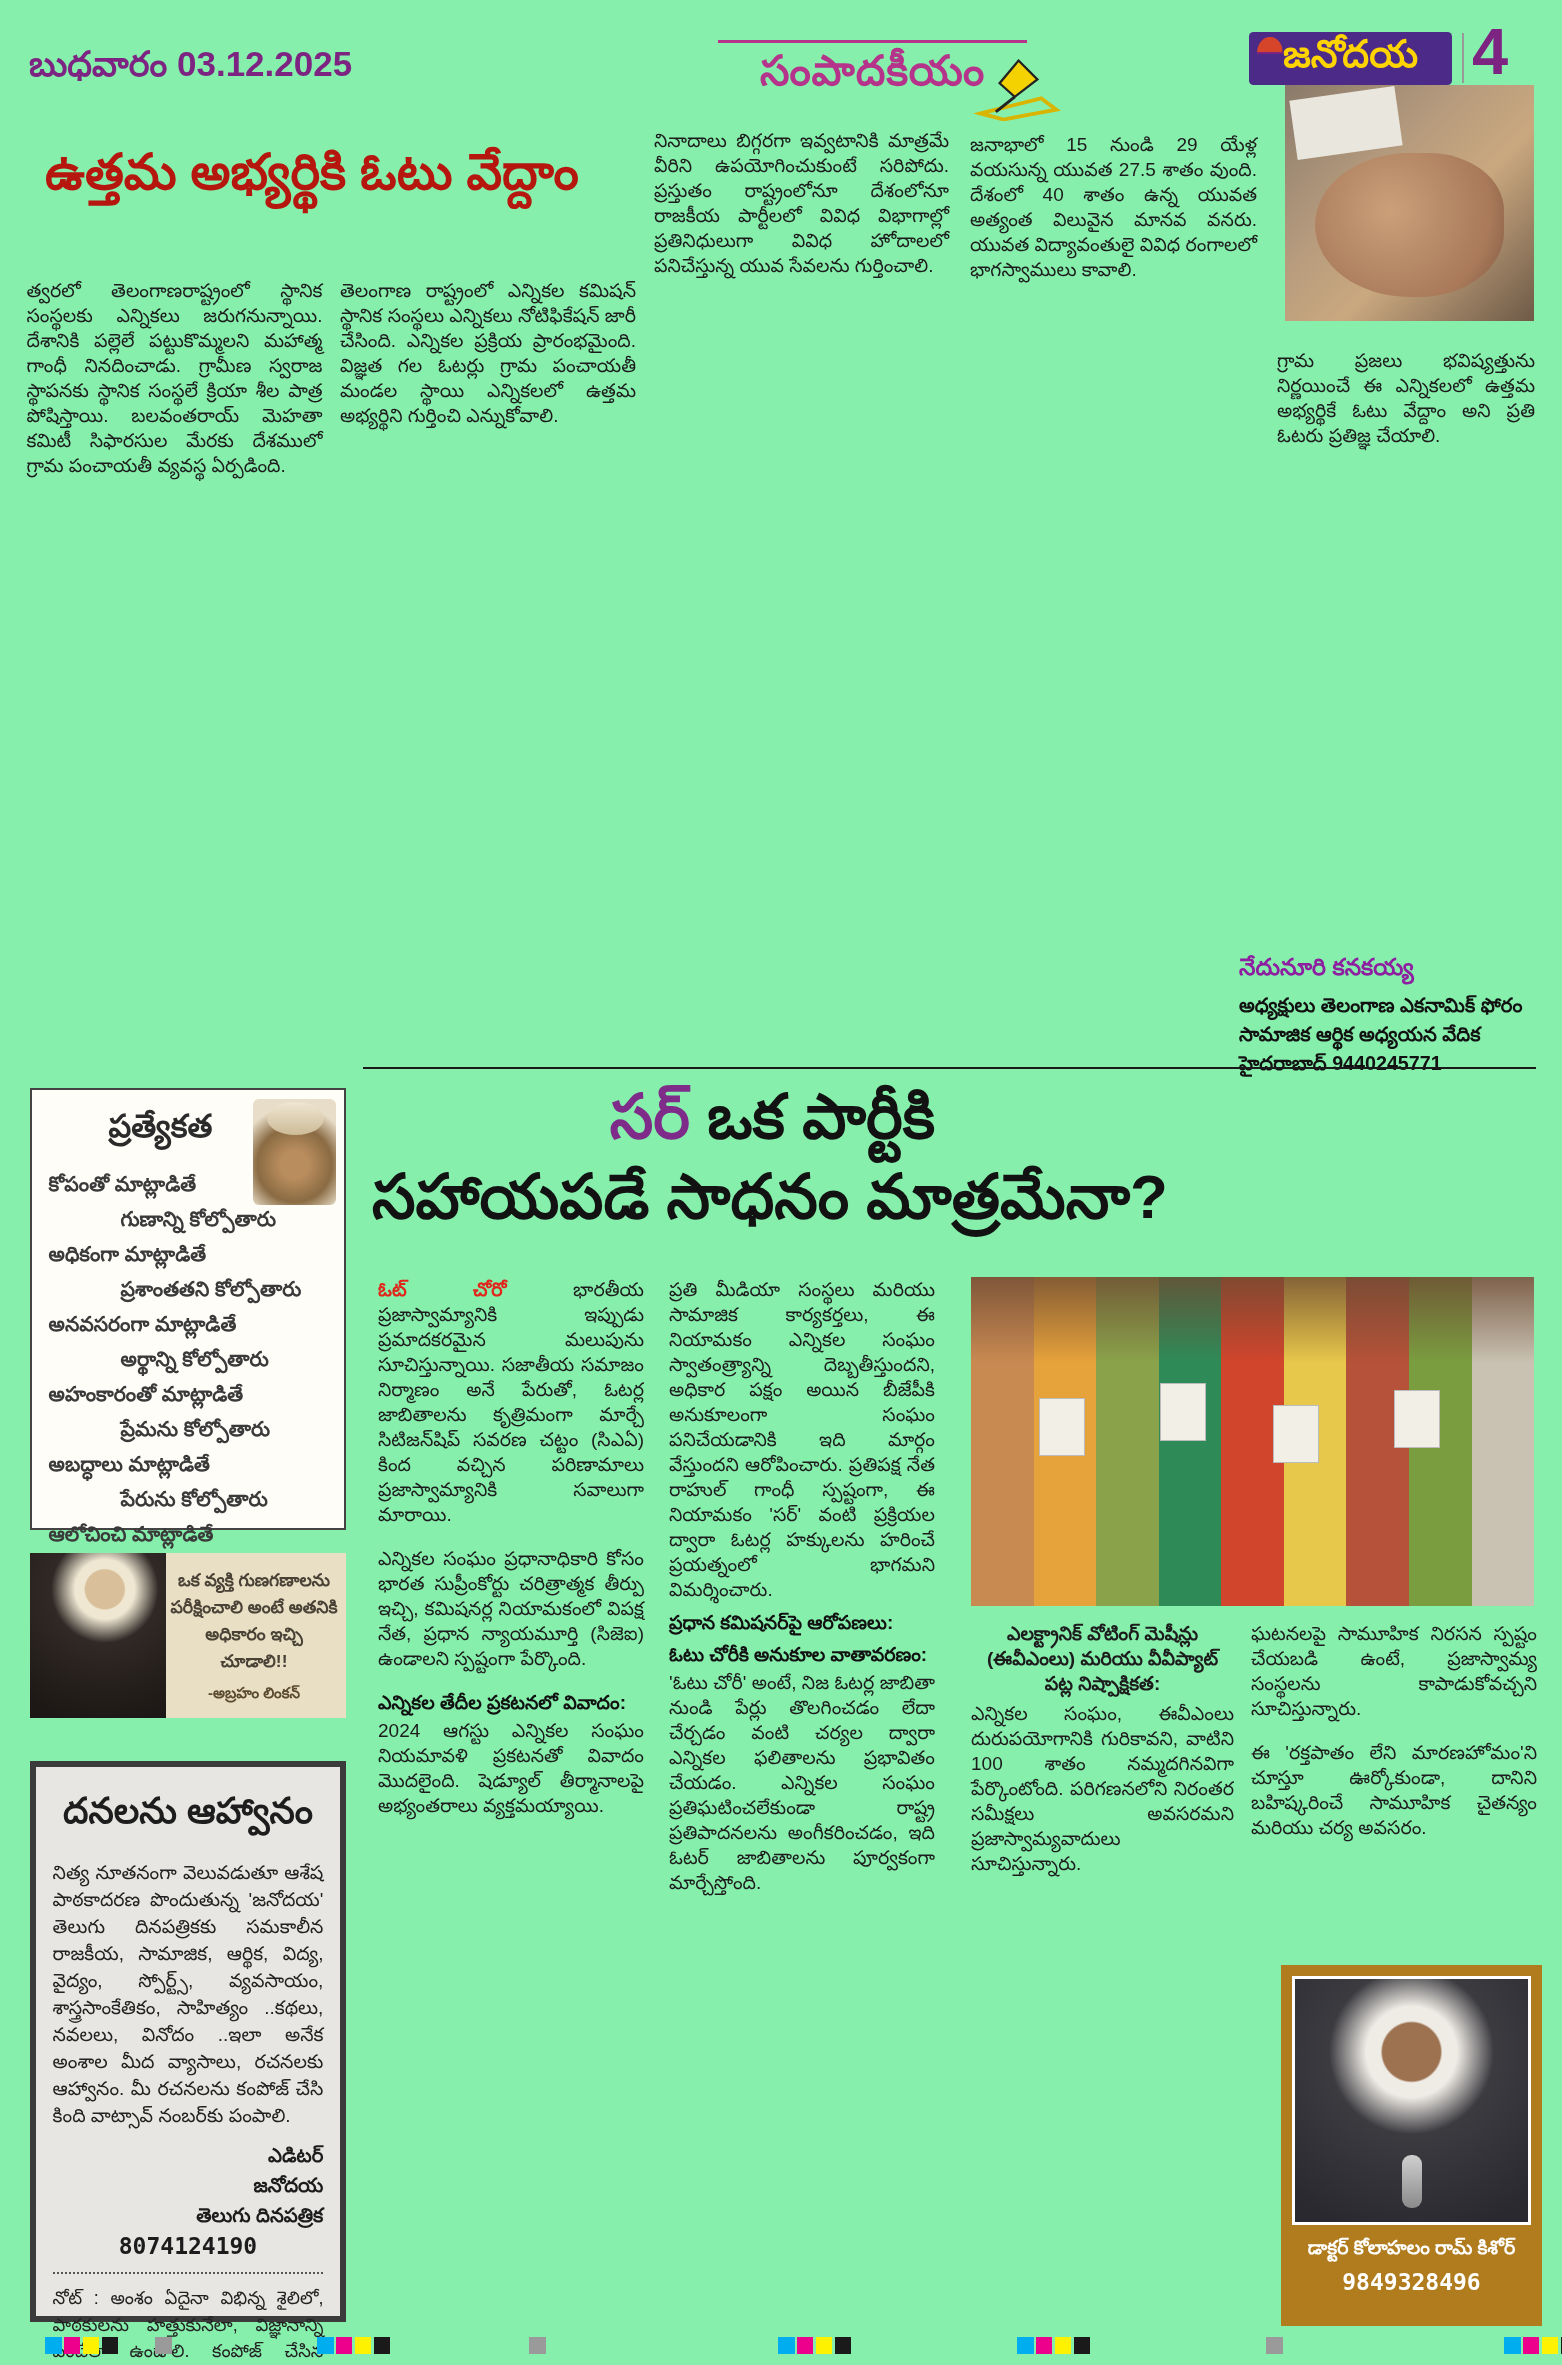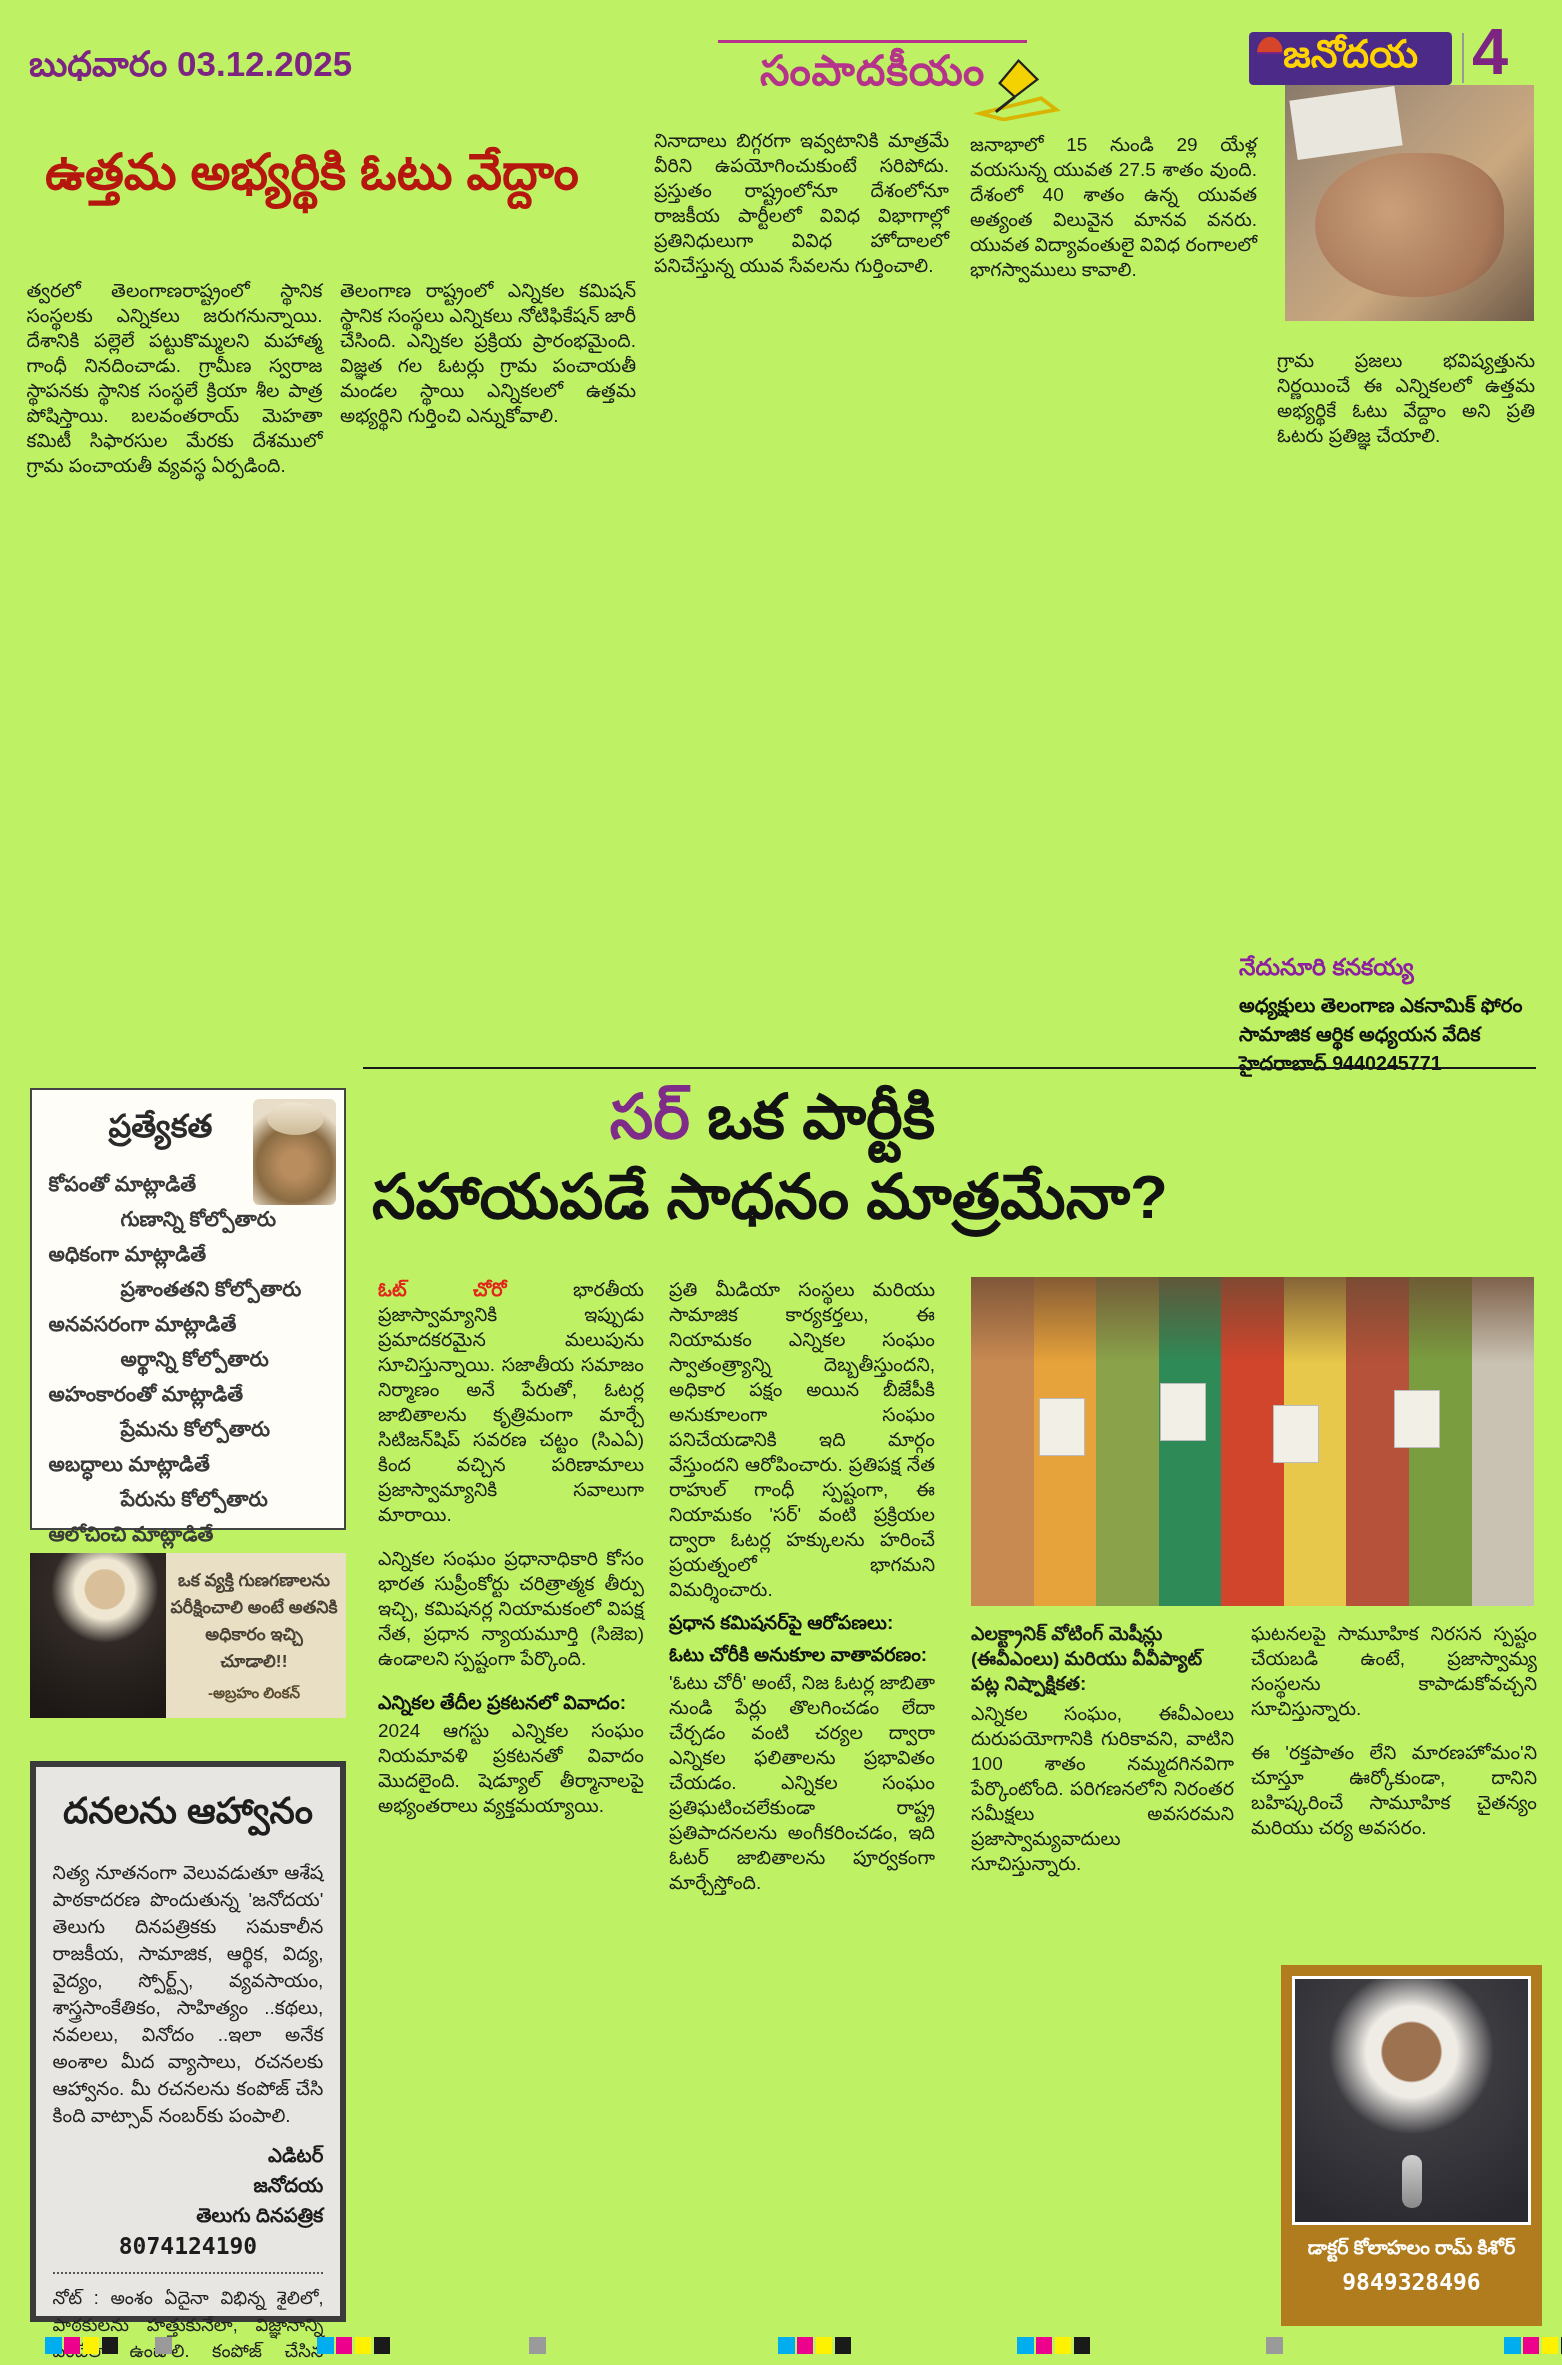--- a/index.html
+++ b/index.html
@@ -1,16 +1,16 @@
 <!DOCTYPE html>
 <html style="font-size:12px"><head>
 <meta charset="utf-8">
 <style>
   html,body{margin:0;padding:0;background:#ffffff;}
-  .page{position:relative;width:1562px;height:2366px;background:#bef264;overflow:hidden;
+  .page{position:relative;width:1562px;height:2366px;background:#86efac;overflow:hidden;
         font-family:"Liberation Sans",sans-serif;color:#1c1c1c;}
   
   .hdr-date{position:absolute;left:29px;top:44px;font-size:35px;font-weight:bold;color:#7d2483;}
   .sec{position:absolute;left:695px;top:23px;width:355px;text-align:center;}
   .sec-rule{height:3px;background:#b5338a;margin:16.6px 23px 4.5px 23px;}
   .sec-title{font-size:42px;font-weight:bold;color:#b5338a;letter-spacing:0.8px;}
   .pen{position:absolute;right:-13.6px;top:30px;}
   .mast{position:absolute;left:1249px;top:32px;width:203px;height:53px;background:#4c2a87;
         border-radius:4.5px;display:flex;align-items:center;justify-content:center;}
   .mast-txt{color:#ffd400;font-size:38px;font-weight:800;}
@@ -61,21 +61,21 @@
   .a2-h1 .accent{color:#7e2b8a;}
   .a2-h2{font-size:62px;line-height:83px;text-align:left;}
   .a2col{position:absolute;font-size:19px;line-height:25px;text-align:justify;}
   .lead-in{color:#e1251b;font-weight:800;}
   .subhead{font-weight:800;color:#111;display:block;margin:7.6px 0 3px 0;}
   .photo2{position:absolute;left:971px;top:1277px;width:563px;height:329px;display:flex;overflow:hidden;}
   .photo2 .s{flex:1;}
   .photo2:after{content:"";position:absolute;left:0;top:0;width:100%;height:26%;
         background:linear-gradient(#6d4a33cc,#6d4a3300);}
   .chit{position:absolute;width:44px;height:56px;background:#f2efe6;border:0.8px solid #bbb;}
-  .ev-subhead{font-weight:800;text-align:left;display:block;margin-bottom:4.5px;}
+  .ev-subhead{font-weight:800;text-align:center;display:block;margin-bottom:4.5px;}
   .author{position:absolute;left:1281px;top:1965px;width:261px;height:361px;background:#b07c1e;
           box-sizing:border-box;padding:11px;}
   .author-photo{width:100%;height:249px;background:
       radial-gradient(circle at 50% 30%,#9c7250 0 14%,#efece6 15% 22%,#3c3b40 40%,#2a2930 90%);
       border:3px solid #fff;box-sizing:border-box;position:relative;}
   .author-photo .mic{position:absolute;left:46%;bottom:13.6px;width:19.7px;height:53px;border-radius:9px;
       background:linear-gradient(#cfcfcf,#8a8a8a);}
   .author-name{color:#fff;font-size:19px;font-weight:800;text-align:center;margin-top:12px;}
   .author-phone{color:#fff;font-size:23px;font-weight:800;text-align:center;margin-top:6px;
       font-family:"DejaVu Sans Mono",monospace;}

